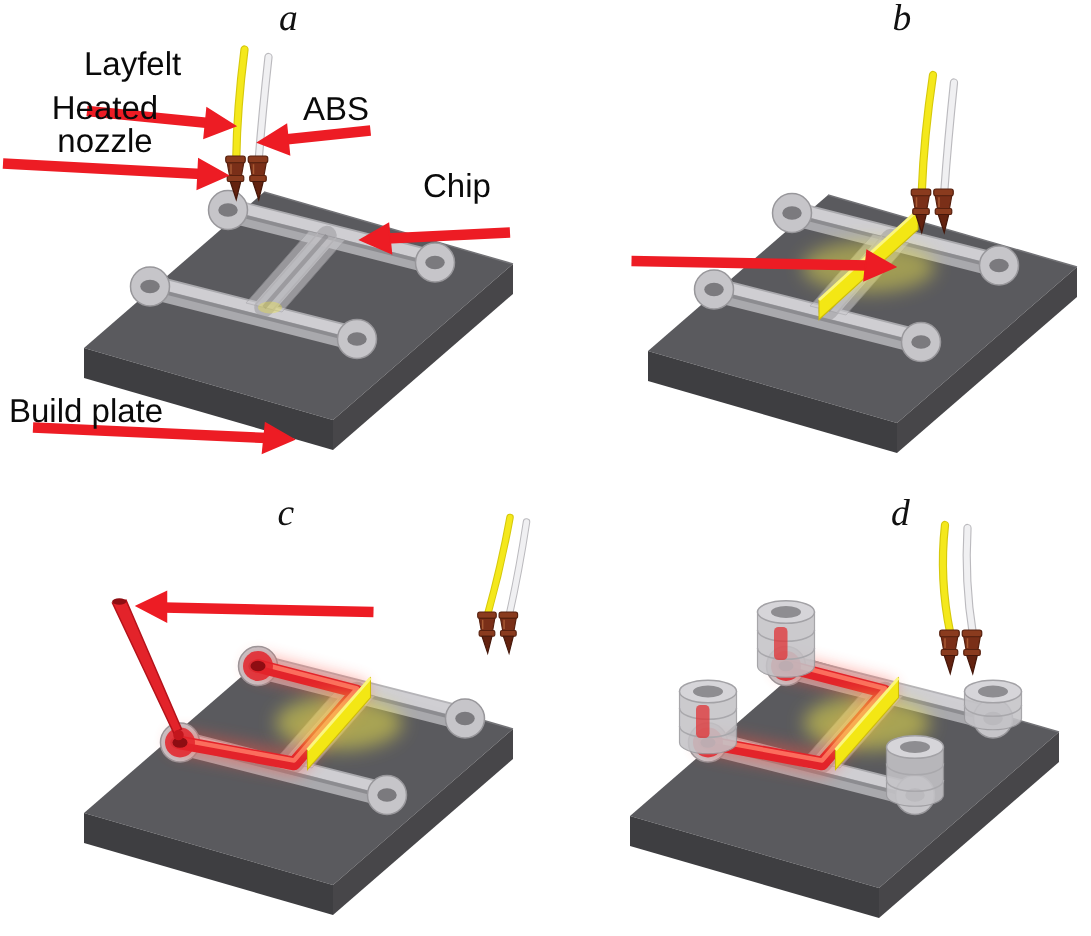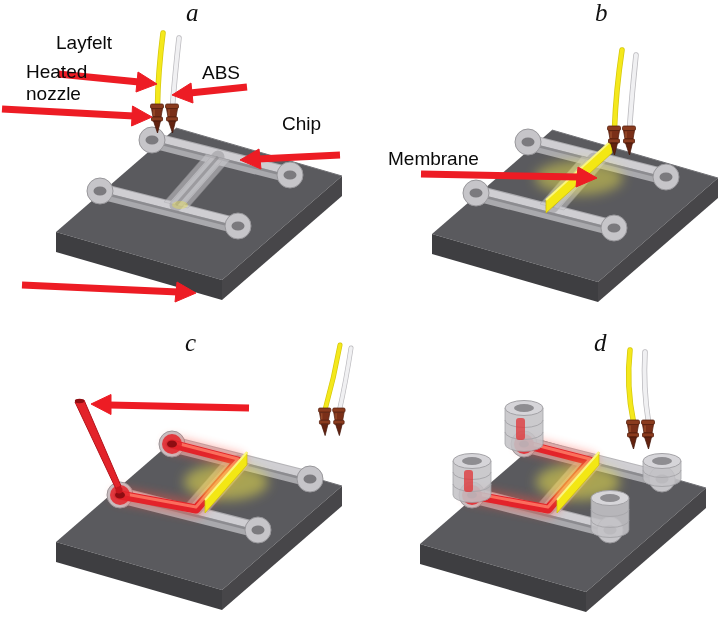--- a/index.html
+++ b/index.html
@@ -4,22 +4,22 @@
 <style>
   html,body{margin:0;padding:0;background:#fff;}
   #figure{position:relative;width:727px;height:624px;background:#ffffff;overflow:hidden;
           font-family:"Liberation Sans",sans-serif;}
   .panel{position:absolute;width:364px;height:312px;}
   #panel-a{left:0;top:0}
   #panel-b{left:364px;top:0}
   #panel-c{left:0;top:312px}
   #panel-d{left:364px;top:312px}
   .panel svg{position:absolute;left:0;top:0;}
-  .lbl{position:absolute;font-size:19px;line-height:22px;color:#0a0a0a;white-space:nowrap;}
-  .lbl.pre{white-space:pre-line;text-align:left;}
+  .lbl{position:absolute;font-size:22px;line-height:22px;color:#0a0a0a;white-space:nowrap;}
+  .lbl.pre{white-space:pre-line;text-align:center;}
   .letter{position:absolute;font-family:"Liberation Serif",serif;font-style:italic;
           font-size:25px;line-height:26px;color:#111;}
   .arrow{fill:#ed1c24;stroke:#ed1c24;}
 </style>
 </head>
 <body>
 
 <div id="figure">
 
   <svg width="0" height="0" style="position:absolute" aria-hidden="true">
@@ -125,20 +125,21 @@
         <line x1="22" y1="285" x2="178" y2="292" stroke-width="7"></line>
         <polygon points="196,293 175,302 177,282"></polygon>
       </g>
     </svg>
     <span class="letter" style="left:186px;top:0">a</span>
     <span class="lbl" style="left:56px;top:32px">Layfelt</span>
     <span class="lbl pre" style="left:26px;top:61px;width:88px">Heated
 nozzle</span>
     <span class="lbl" style="left:202px;top:62px">ABS</span>
     <span class="lbl" style="left:282px;top:113px">Chip</span>
+    <span class="lbl" style="left:6px;top:263px">Build plate</span>
   </div>
 
   <div class="panel" id="panel-b">
     <svg width="364" height="312" viewBox="0 0 364 312">
       <g transform="translate(12,2)">
         <use href="#buildPlate"></use>
         <use href="#chipBody"></use>
         <use href="#printStack"></use>
       </g>
       <g>
@@ -150,21 +151,20 @@
       <path d="M258,50 Q252,90 250.5,128" fill="none" stroke="#f4e81c" stroke-width="4" stroke-linecap="round"></path>
       <path d="M272,55 Q268,93 265.5,128" fill="none" stroke="#bbbabe" stroke-width="5.5" stroke-linecap="round"></path>
       <path d="M272,55 Q268,93 265.5,128" fill="none" stroke="#f0f0f2" stroke-width="4" stroke-linecap="round"></path>
       <use href="#nozzlePair" transform="translate(243,126)"></use>
       <g class="arrow">
         <line x1="57" y1="174" x2="215" y2="177" stroke-width="7"></line>
         <polygon points="233,178 212,187 214,167"></polygon>
       </g>
     </svg>
     <span class="letter" style="left:231px;top:0">b</span>
-    <span class="lbl" style="left:24px;top:148px">Membrane</span>
   </div>
 
   <div class="panel" id="panel-c">
     <svg width="364" height="312" viewBox="0 0 364 312">
       <g transform="translate(0,-2)">
         <use href="#buildPlate"></use>
       </g>
       <g transform="translate(20,-8)">
         <use href="#chipBody"></use>
         <use href="#printStack"></use>

